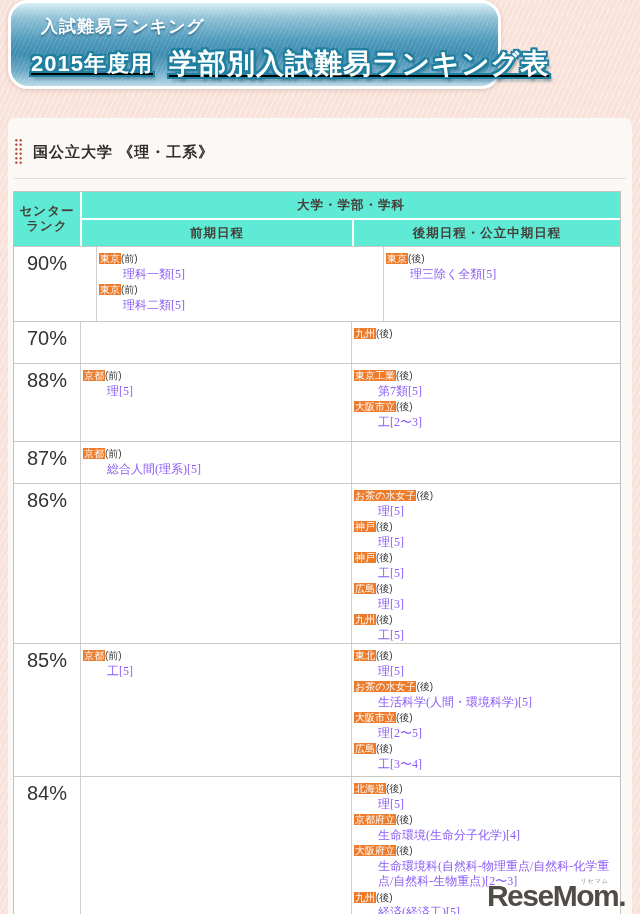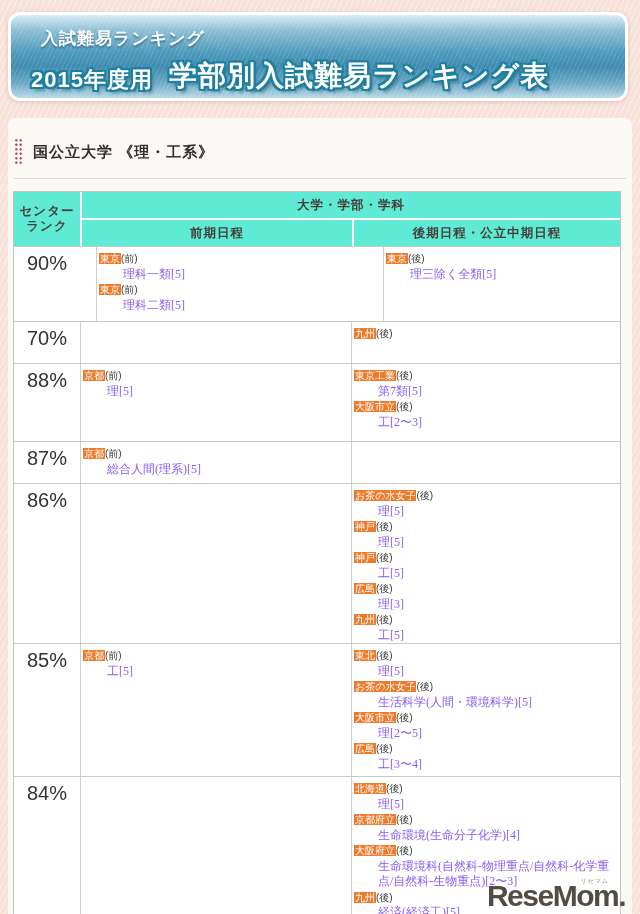--- a/index.html
+++ b/index.html
@@ -7,34 +7,34 @@
   body {
     position:relative;
     overflow:hidden;
     font-family:"Liberation Sans","DejaVu Sans",sans-serif;
     background-color:#f8e2da;
     background-image:repeating-linear-gradient(115deg, rgba(255,255,255,.45) 0 1px, transparent 1px 5px);
   }
 
   
   .banner {
-    position:absolute; left:8px; top:12px; width:620px; height:89px;
-    border:3px solid #fff; border-radius:12px;
+    position:absolute; left:8px; top:0; width:493px; height:89px;
+    border:3px solid #fff; border-radius:20px;
     background-image:
       repeating-linear-gradient(115deg, rgba(255,255,255,.12) 0 1px, transparent 1px 4px),
       linear-gradient(180deg, #d8eef5 0%, #8fc0d6 18%, #4e9abc 45%, #3e8cb0 62%, #6ca9c6 82%, #b9dae7 100%);
     box-shadow:0 1px 4px rgba(170,120,110,.35);
   }
   .kicker {
     position:absolute; left:30px; top:12px;
     font-size:17px; font-weight:bold; color:#fff;
     text-shadow:0 2px 2px rgba(15,70,100,.55);
     letter-spacing:1px;
   }
-  .title-row { position:absolute; left:20px; top:42px; display:flex; align-items:flex-end; white-space:nowrap; }
+  .title-row { position:absolute; left:20px; top:42px; display:flex; align-items:center; white-space:nowrap;text-decoration:underline; }
   .outlined {
     color:#fff; font-weight:bold;
     text-shadow:
       -2px 0 0 #1f7f9f, 2px 0 0 #1f7f9f, 0 -2px 0 #1f7f9f, 0 2px 0 #1f7f9f,
       -1px -1px 0 #1f7f9f, 1px -1px 0 #1f7f9f, -1px 1px 0 #1f7f9f, 1px 1px 0 #1f7f9f,
       -2px -2px 0 #1f7f9f, 2px -2px 0 #1f7f9f, -2px 2px 0 #1f7f9f, 2px 2px 0 #1f7f9f,
       3px 4px 3px rgba(15,70,100,.45);
   }
   .year-label { font-size:22px; letter-spacing:1px; }
   .main-title { font-size:28px; margin-left:16px; letter-spacing:1px; }

